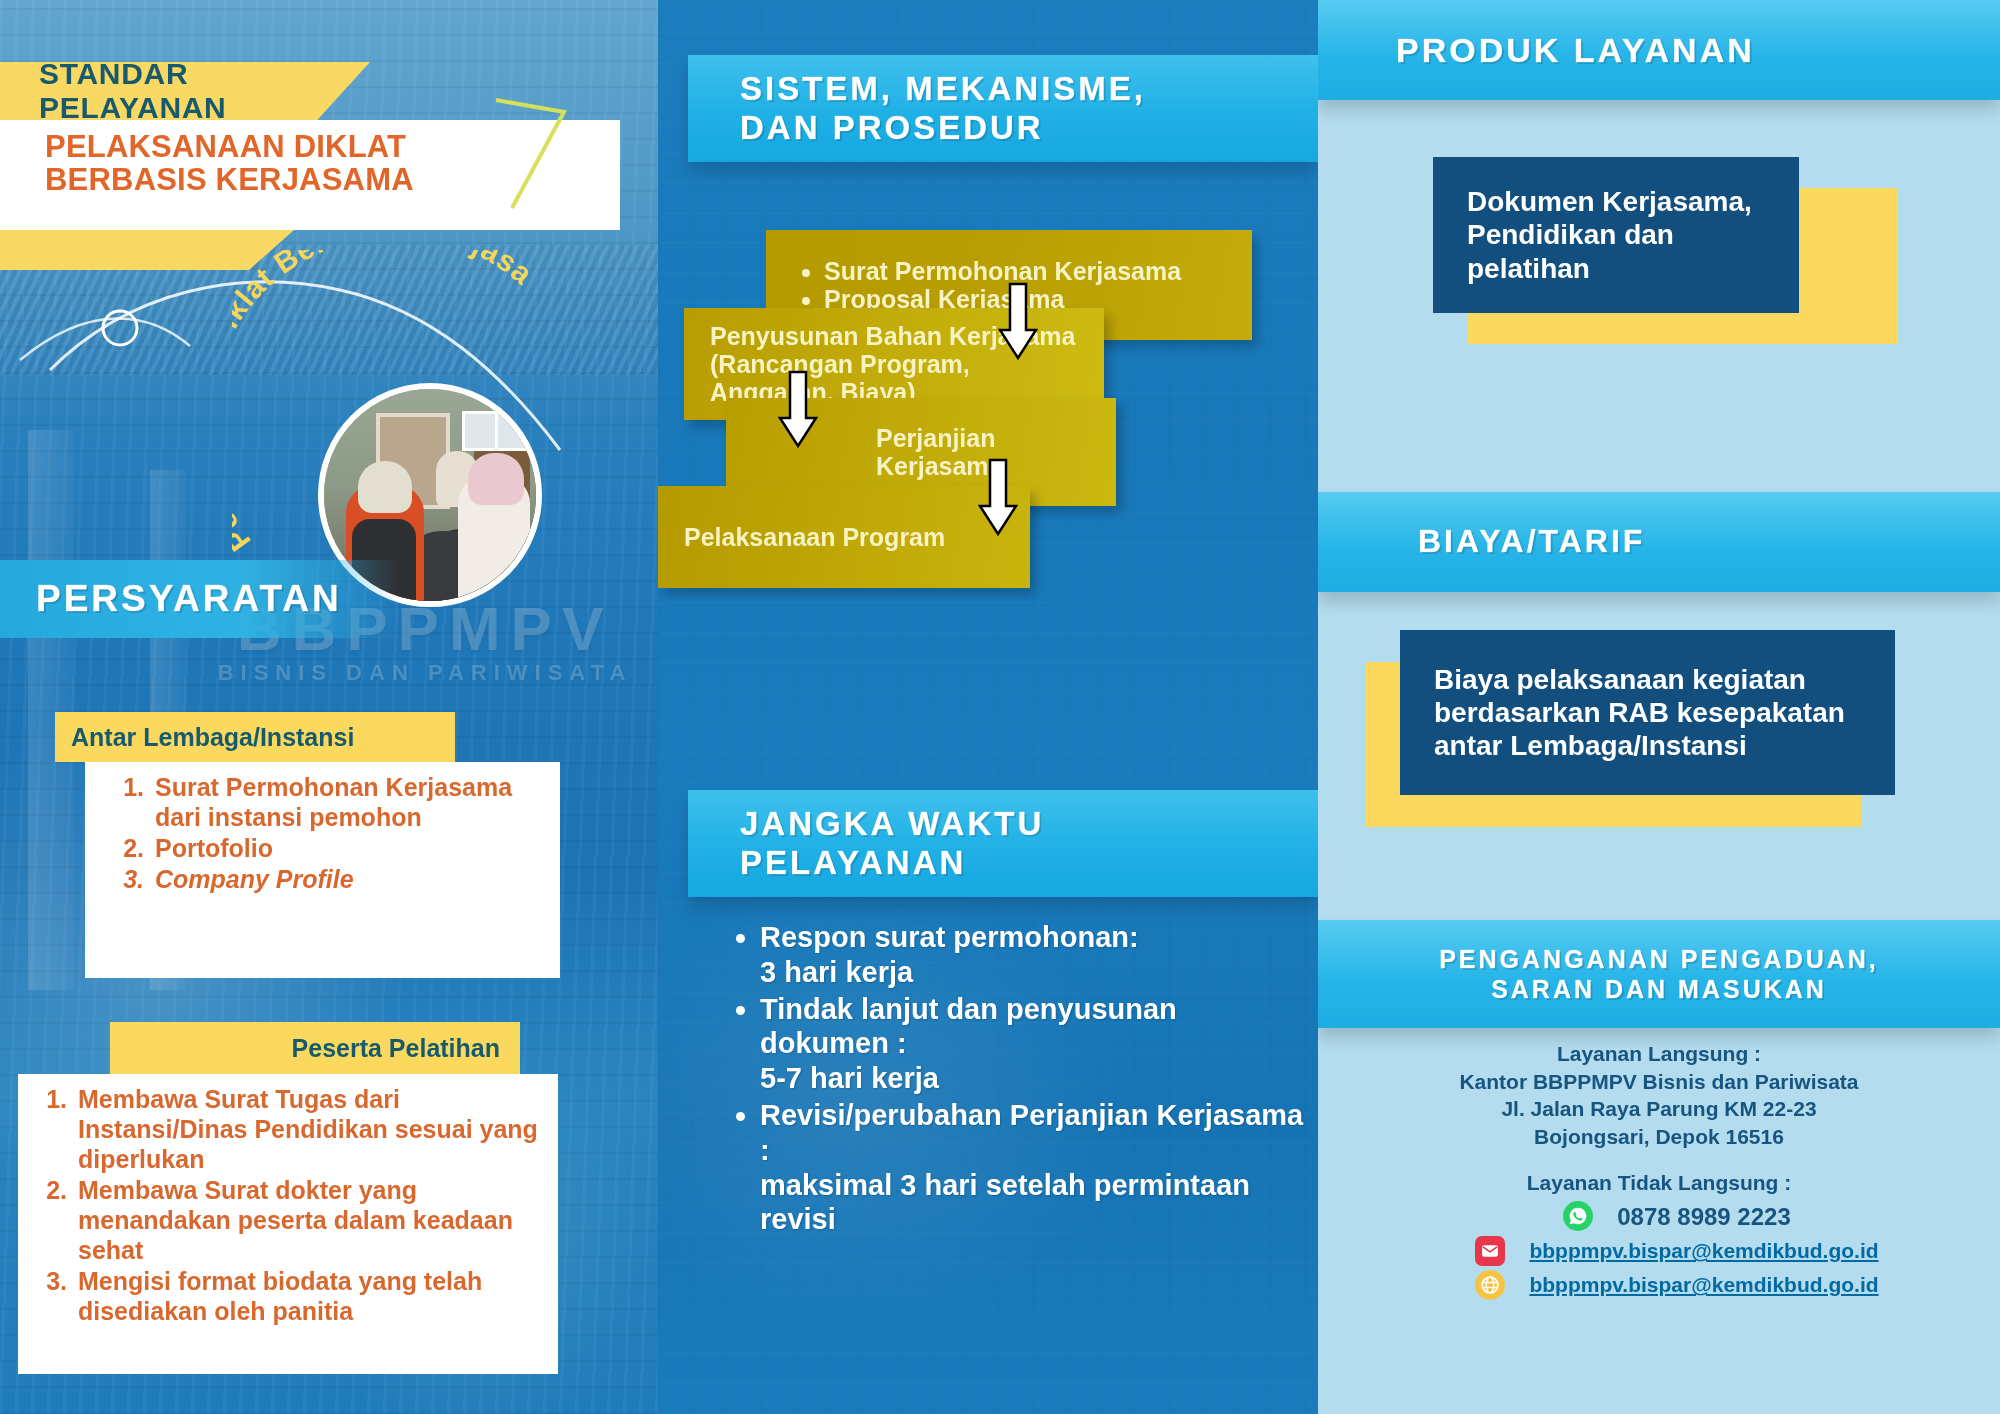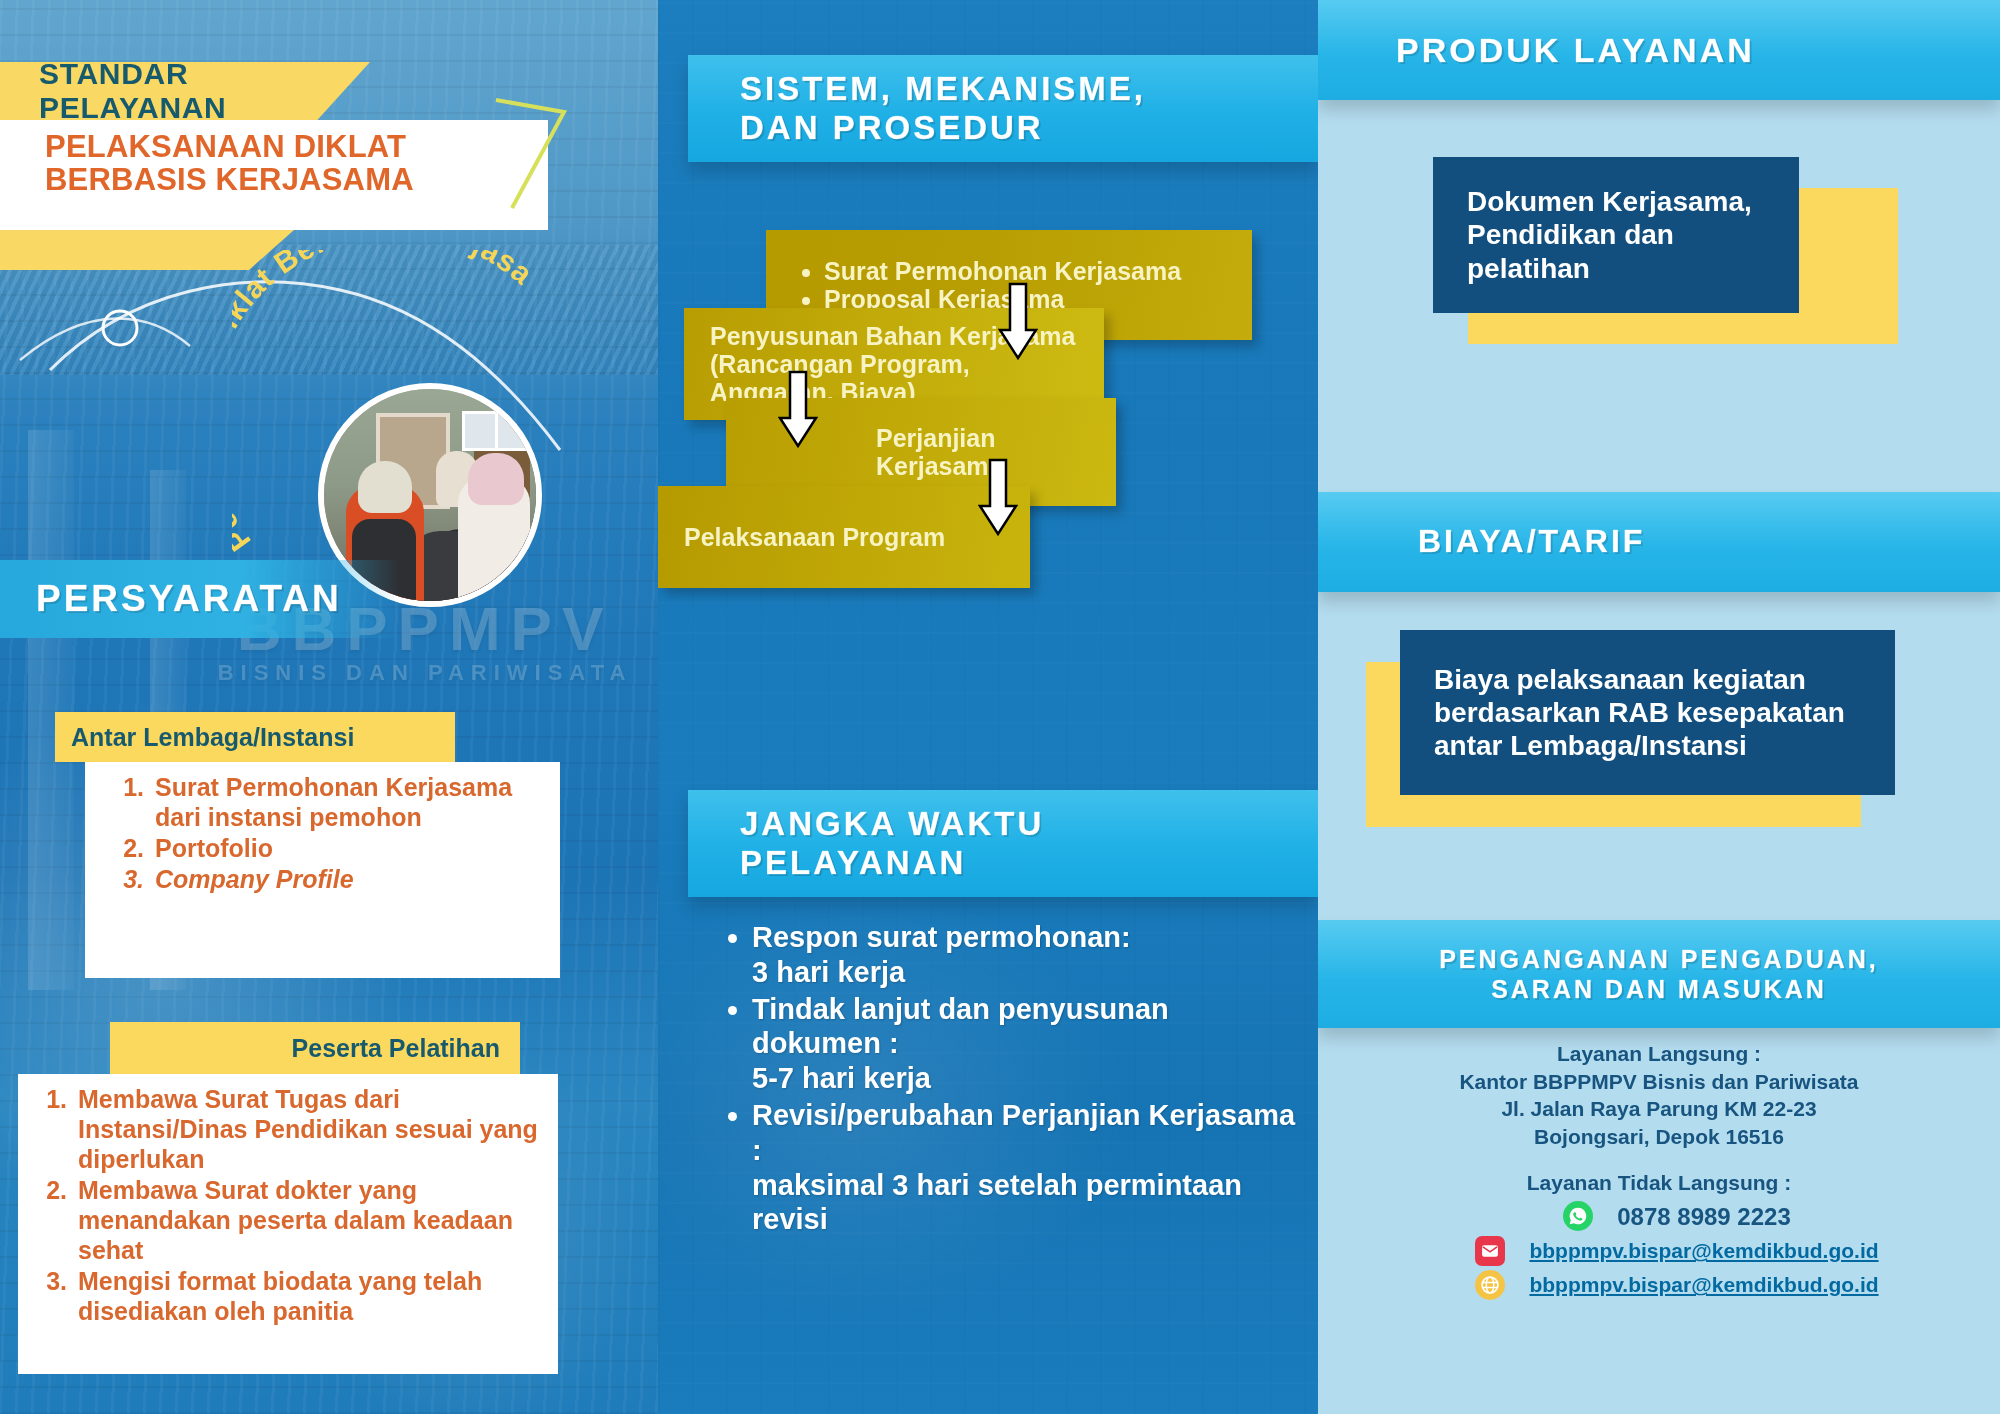--- a/index.html
+++ b/index.html
@@ -28,21 +28,21 @@
 
   .watermark { position:absolute; left:165px; top:600px; width:520px; text-align:center;
      color: rgba(130,180,215,.45); letter-spacing: 10px; font-weight: 800;
      font-size: 62px; line-height: .95; text-shadow: 0 2px 4px rgba(0,0,0,.08); }
   .watermark small { display:block; font-size:22px; letter-spacing:7px; margin-top:4px; }
 
   .tag-standar { position:absolute; left:-6px; top:62px; width:376px; height:58px;
      background:#f9d864; clip-path: polygon(0 0,100% 0,86% 100%, 0 100%);
      display:flex; align-items:center; }
   .tag-standar span { color:#175a6e; font-size:30px; font-weight:800; letter-spacing:.7px; margin-left:45px; }
-  .white-band { position:absolute; left:0; top:120px; width:548px; height:110px; background:#fff; }
+  .white-band { position:absolute; left:0; top:120px; width:620px; height:110px; background:#fff; }
   .white-band .t { color:#e0662a; font-size:31px; font-weight:800; line-height:1.08; margin:10px 0 0 45px; letter-spacing:.2px; }
   .yellow-under { position:absolute; left:-6px; top:230px; width:300px; height:40px; background:#f9d864;
      clip-path: polygon(0 0,100% 0,85% 100%,0 100%); }
   .deco-arrow { position:absolute; left:492px; top:96px; width:80px; height:120px; }
   .deco-arrow svg { width:100%; height:100%; }
 
   
   .swoosh { position:absolute; left:0; top:250px; width:658px; height:240px; pointer-events:none; }
   .circ-photo { position:absolute; left:318px; top:383px; width:224px; height:224px; border-radius:50%;
       border:6px solid #fff; overflow:hidden;
@@ -113,21 +113,21 @@
         background: linear-gradient(100deg,#b59a00,#c9b40d); padding:6px 6px 6px 26px; }
   .gul { list-style: disc; margin-left:34px; }
   .gul li { margin:0; }
 
   .arrow { position:absolute; width:40px; height:80px; }
   .a1 { left:340px; top:52px; }
   .a2 { left:120px; top:140px; }
   .a3 { left:320px; top:228px; }
 
   .c2-list { position:absolute; left:66px; top:920px; width:580px; }
-  .c2-list ul { list-style: disc; margin-left:28px; }
+  .c2-list ul { list-style: disc; margin-left:36px; }
   .c2-list li { color:#fff; font-weight:800; font-size:29px; line-height:1.20; margin-bottom:2px;
        text-shadow: 1px 1px 2px rgba(0,0,0,.2); }
 
   
   .col3 { position:relative; width:682px; height:1414px; overflow:hidden; background:#b3dcee; }
   .c3-pad { position:absolute; left:0; top:0; right:0; bottom:0; background:#b3dcee; }
   .c3-band { position:absolute; left:0; width:682px; height:100px;
       background: linear-gradient(180deg,#57cbf1 0%,#27b5e8 55%,#1eade3 100%);
       box-shadow: 0 10px 15px rgba(0,0,0,.16); display:flex; align-items:center; }
   .c3-band .stencil { font-size:32px; line-height:1.12; }

